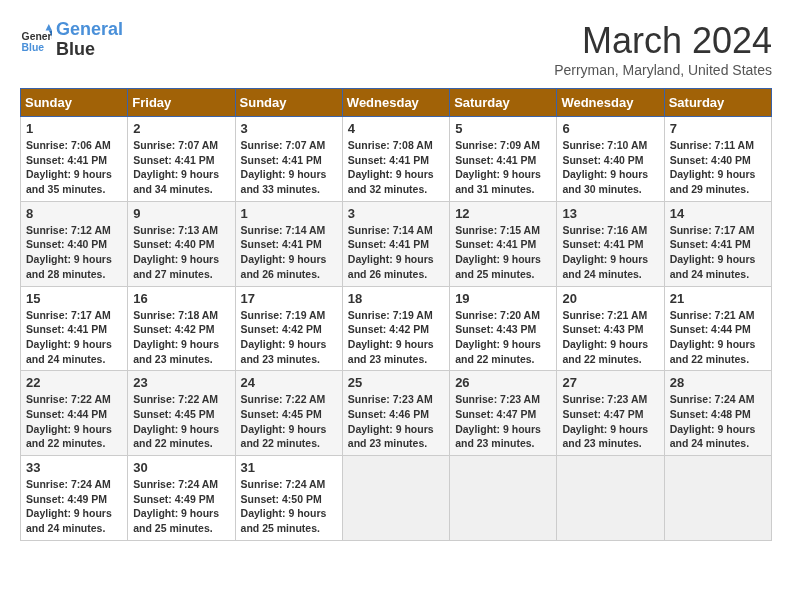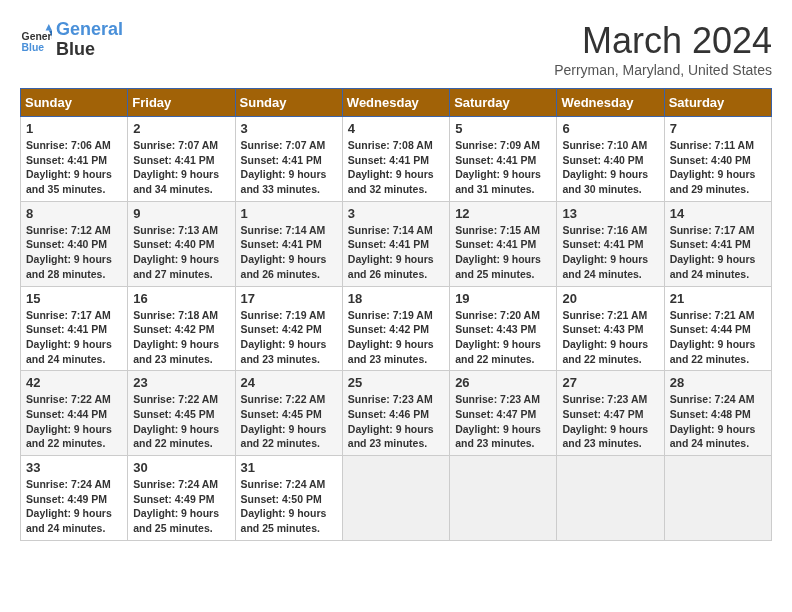--- a/index.html
+++ b/index.html
@@ -287,21 +287,21 @@
         <div class="day-number">21</div>
         <div class="day-info">
           Sunrise: 7:21 AM<br>
           Sunset: 4:44 PM<br>
           Daylight: 9 hours and 22 minutes.
         </div>
       </td>
       </tr>
       <tr>
         <td>
-        <div class="day-number">42</div>
+        <div class="day-number">22</div>
         <div class="day-info">
           Sunrise: 7:22 AM<br>
           Sunset: 4:44 PM<br>
           Daylight: 9 hours and 22 minutes.
         </div>
       </td>
         <td>
         <div class="day-number">23</div>
         <div class="day-info">
           Sunrise: 7:22 AM<br>

